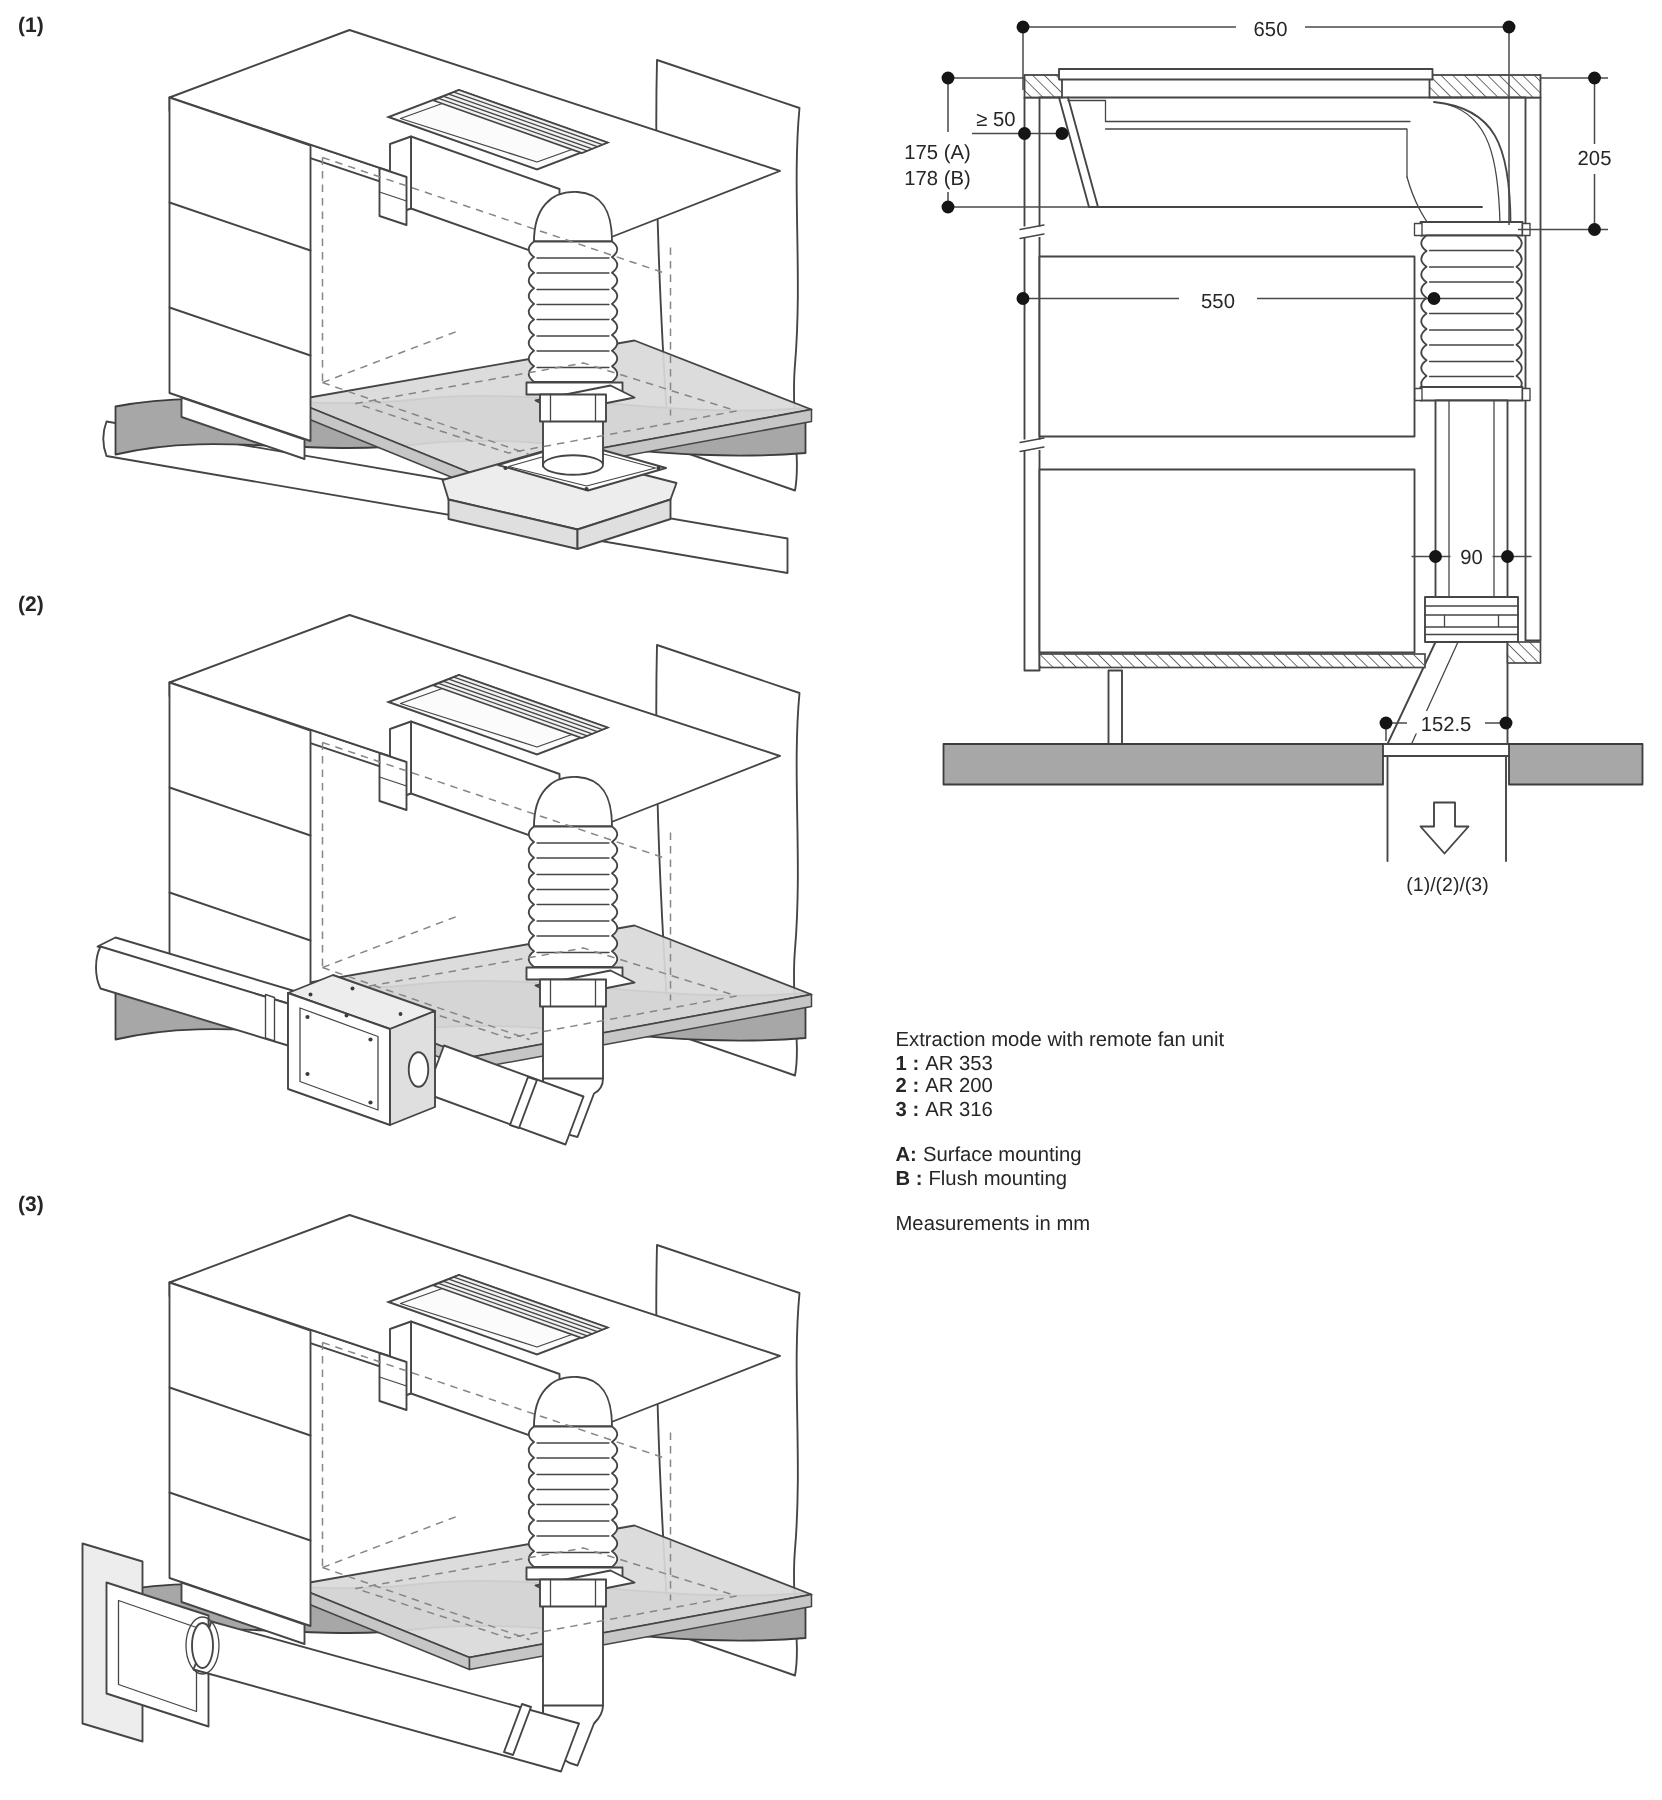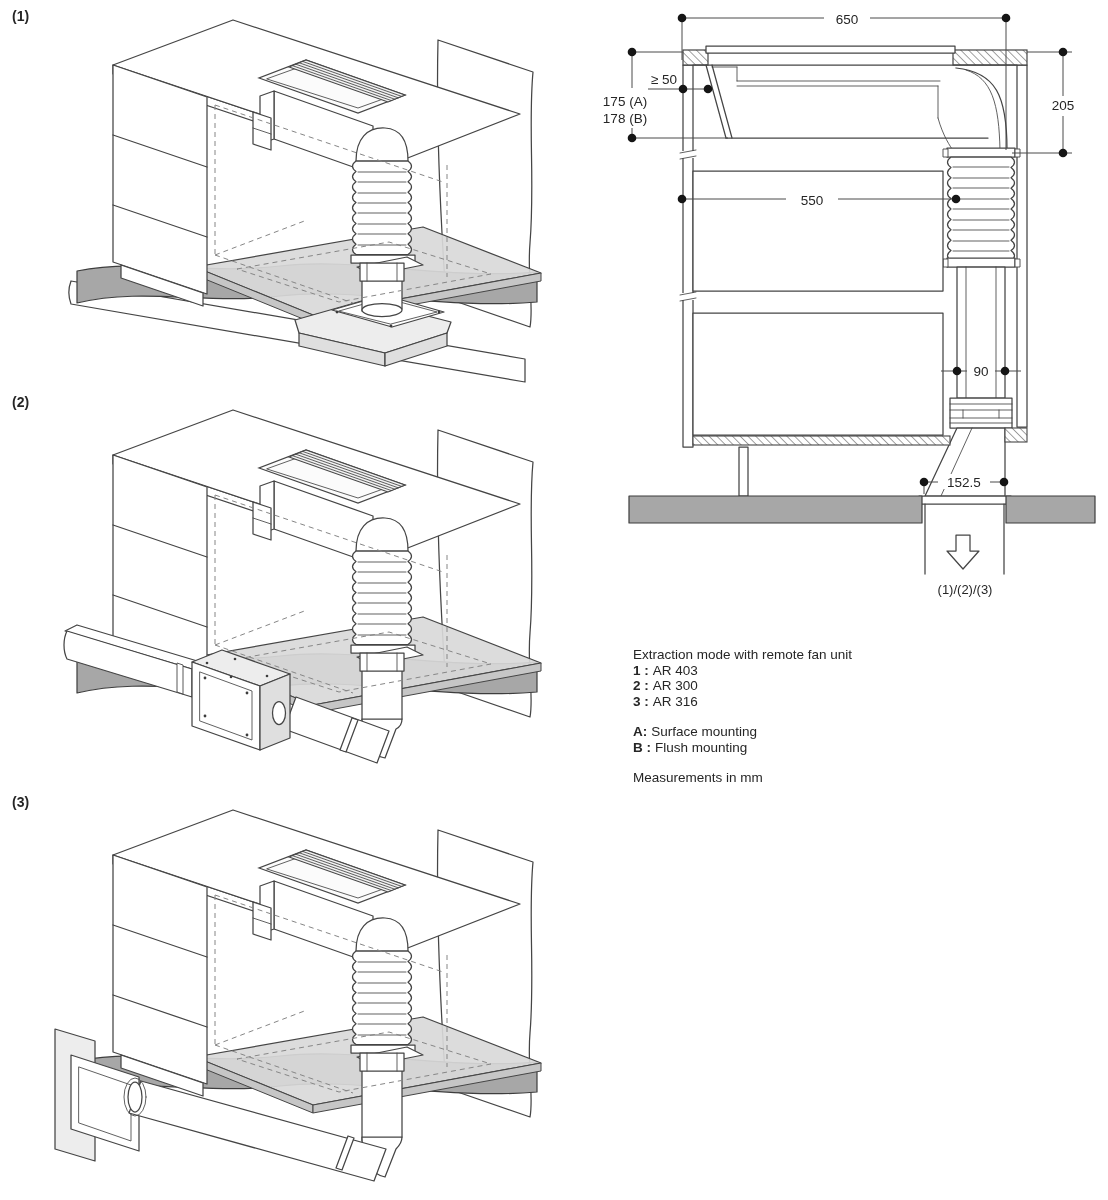--- a/index.html
+++ b/index.html
@@ -22,22 +22,22 @@
   .slab{fill:var(--slab);stroke:#3d3d3d;stroke-width:1.2;stroke-linejoin:round;}
   .dash{fill:none;stroke:#868686;stroke-width:1;stroke-dasharray:5 4;}
   .dl{fill:none;stroke:var(--dim);stroke-width:1;}
   .dot{fill:#151515;}
   .halo{fill:#fff;}
   .dimtxt{font:13.5px "Liberation Sans",sans-serif;fill:var(--text);}
   .dimtxt2{font:13px "Liberation Sans",sans-serif;fill:var(--text);}
   .scr{fill:#3c3c3c;}
   
   .vlabel{position:absolute;left:12px;font:bold 14px "Liberation Sans",sans-serif;color:var(--text);}
-  .legend{position:absolute;left:597px;top:647px;width:260px;
-          font:13.5px "Liberation Sans",sans-serif;color:var(--text);line-height:15.5px;margin-left:36px;}
+  .legend{position:absolute;left:597px;top:685px;width:260px;
+          font:13.5px "Liberation Sans",sans-serif;color:var(--text);line-height:15.5px;}
   .legend .k{font-weight:bold;margin-right:4px;}
   .lg-gap{height:15px;}
 </style>
 </head>
 <body>
 
 <div id="stage">
 
 <svg width="1108" height="1200" viewBox="0 0 1108 1200">
   <defs>
@@ -276,22 +276,22 @@
     </g>
   </g>
 </svg>
 
 <div class="vlabel" style="top:8px">(1)</div>
 <div class="vlabel" style="top:394px">(2)</div>
 <div class="vlabel" style="top:794px">(3)</div>
 
 <div class="legend">
   <div>Extraction mode with remote fan unit</div>
-  <div><span class="k">1 :</span><span>AR 403</span></div>
-  <div><span class="k">2 :</span><span>AR 300</span></div>
+  <div><span class="k">1 :</span><span>AR 353</span></div>
+  <div><span class="k">2 :</span><span>AR 200</span></div>
   <div><span class="k">3 :</span><span>AR 316</span></div>
   <div class="lg-gap"></div>
   <div><span class="k">A:</span><span>Surface mounting</span></div>
   <div><span class="k">B :</span><span>Flush mounting</span></div>
   <div class="lg-gap"></div>
   <div>Measurements in mm</div>
 </div>
 
 </div>
 

